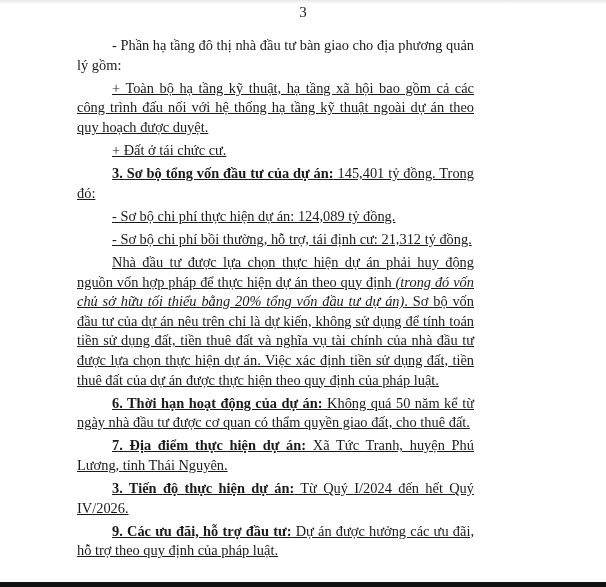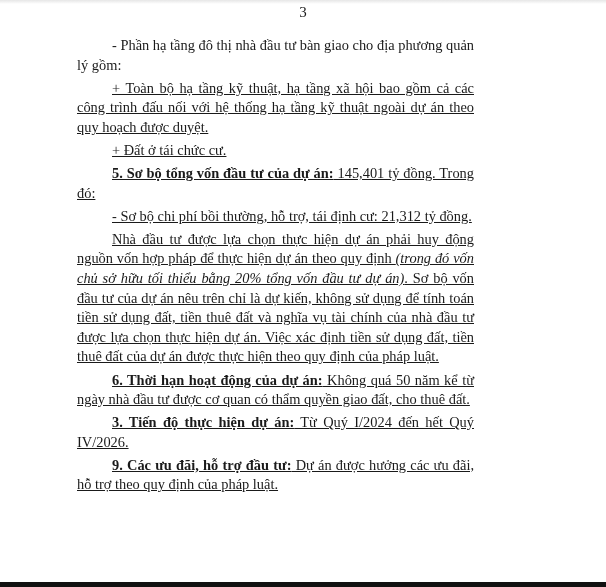--- a/index.html
+++ b/index.html
@@ -71,36 +71,42 @@
   <p class="para gap">
     <span>+ Toàn bộ hạ tầng kỹ thuật, hạ tầng xã hội bao gồm cả các công trình đấu nối với hệ thống hạ tầng kỹ thuật ngoài dự án theo quy hoạch được duyệt.</span>
   </p>
 
   <p class="para gap">
     <span>+ Đất ở tái chức cư.</span>
   </p>
 
 
   <p class="para gap">
-    <span class="b">5. Sơ bộ tổng vốn đầu tư của dự án:</span><span> 145,401 tỷ đồng. Trong đó:</span>
+    <span class="b">3. Sơ bộ tổng vốn đầu tư của dự án:</span><span> 145,401 tỷ đồng. Trong đó:</span>
   </p>
 
+  <p class="para gap">
+    <span>- Sơ bộ chi phí thực hiện dự án: 124,089 tỷ đồng.</span>
+  </p>
 
   <p class="para gap">
     <span>- Sơ bộ chi phí bồi thường, hỗ trợ, tái định cư: 21,312 tỷ đồng.</span>
   </p>
 
   <p class="para gap">
     <span>Nhà đầu tư được lựa chọn thực hiện dự án phải huy động nguồn vốn hợp pháp để thực hiện dự án theo quy định </span><span class="i">(trong đó vốn chủ sở hữu tối thiểu bằng 20% tổng vốn đầu tư dự án)</span><span>. Sơ bộ vốn đầu tư của dự án nêu trên chỉ là dự kiến, không sử dụng để tính toán tiền sử dụng đất, tiền thuê đất và nghĩa vụ tài chính của nhà đầu tư được lựa chọn thực hiện dự án. Việc xác định tiền sử dụng đất, tiền thuê đất của dự án được thực hiện theo quy định của pháp luật.</span>
   </p>
 
   <p class="para gap">
     <span class="b">6. Thời hạn hoạt động của dự án:</span><span> Không quá 50 năm kể từ ngày nhà đầu tư được cơ quan có thẩm quyền giao đất, cho thuê đất.</span>
   </p>
 
+  <p class="para gap">
+    <span class="b">7. Địa điểm thực hiện dự án:</span><span> Xã Tức Tranh, huyện Phú Lương, tỉnh Thái Nguyên.</span>
+  </p>
 
   <p class="para gap">
     <span class="b">3. Tiến độ thực hiện dự án:</span><span> Từ Quý I/2024 đến hết Quý IV/2026.</span>
   </p>
 
   <p class="para gap">
     <span class="b">9. Các ưu đãi, hỗ trợ đầu tư:</span><span> Dự án được hưởng các ưu đãi, hỗ trợ theo quy định của pháp luật.</span>
   </p>
 
 </div>

